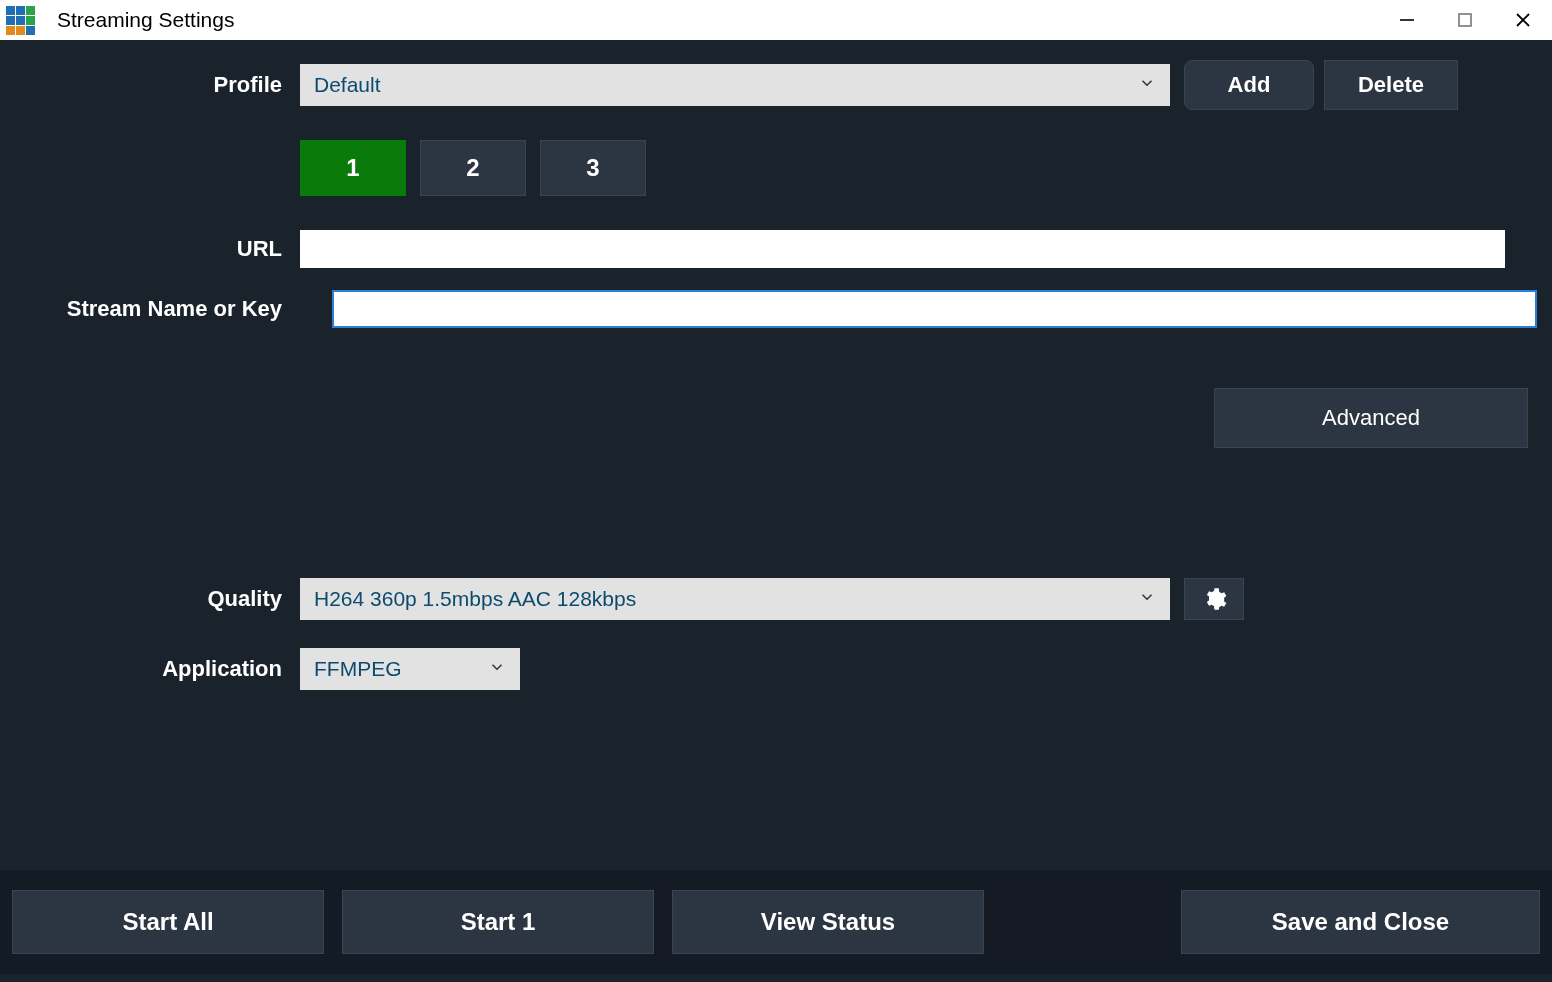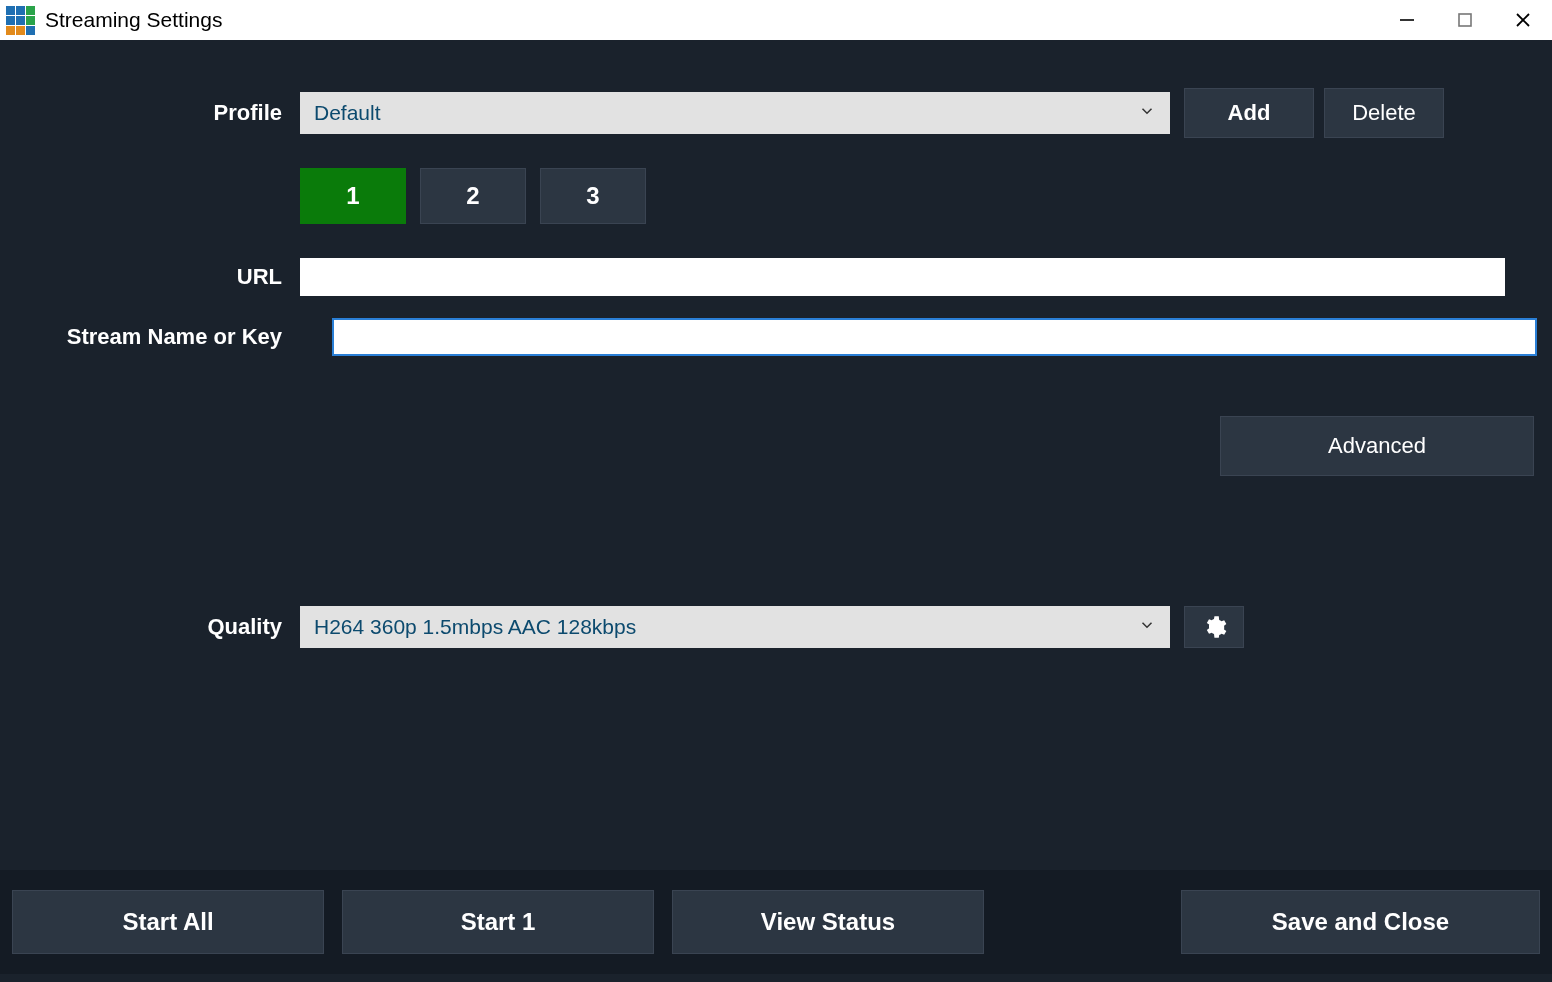--- a/index.html
+++ b/index.html
@@ -22,26 +22,25 @@
       font-size: 21px;
     }
     .titlebar-icon {
       display: inline-grid;
       grid-template-columns: repeat(3, 9px);
       grid-template-rows: repeat(3, 9px);
       gap: 1px;
       margin-right: 10px;
     }
     .titlebar-icon span { display:block; width:9px; height:9px; }
-    .titlebar-title { flex:1; }
+    .titlebar-title { flex:1;margin-left:12px; }
     .win-controls { display:flex; align-items:center; gap: 0; }
     .win-btn { width:58px; height:40px; display:flex; align-items:center; justify-content:center; color:#000; }
     .content {
-      padding: 20px 6px 0 10px;
-      margin-top: 28px;
+      padding: 20px 12px 0 10px;
     }
     .row { display:flex; align-items:center; margin-bottom: 20px; }
     .label {
       width: 290px;
       text-align: right;
       padding-right: 18px;
       font-weight: bold;
       font-size: 22px;
       color: #fff;
     }
@@ -64,22 +63,22 @@
     .btn {
       background: #2c3642;
       color: #fff;
       border: 1px solid #3a4452;
       height: 50px;
       display:flex; align-items:center; justify-content:center;
       font-size: 22px;
       font-weight: bold;
       cursor: pointer;
     }
-    .btn.add { width: 130px; margin-left: 14px; font-weight: bold; }
-    .btn.delete { width: 120px; margin-left: 10px; font-weight: normal; }
+    .btn.add { width: 130px; margin-left: 14px; font-weight: bold; border-radius: 8px; }
+    .btn.delete { width: 134px; margin-left: 10px; font-weight: bold; }
     .tabs { display:flex; gap: 14px; margin-left: 290px; margin-top: 30px; margin-bottom: 34px; }
     .tab {
       width: 106px; height: 56px;
       background: #2c3642;
       border: 1px solid #3a4452;
       color: #fff;
       display:flex; align-items:center; justify-content:center;
       font-weight: bold;
       font-size: 24px;
     }
@@ -217,20 +216,31 @@
           </svg>
       </span>
     </div>
     <div class="gear-btn">
       <svg width="26" height="26" viewBox="0 0 24 24">
         <path fill="#fff" d="M12 8a4 4 0 100 8 4 4 0 000-8zm9.4 4a7.6 7.6 0 00-.1-1.2l2.1-1.6-2-3.4-2.5 1a7.7 7.7 0 00-2.1-1.2L16.4 2h-4l-.4 2.6a7.7 7.7 0 00-2.1 1.2l-2.5-1-2 3.4 2.1 1.6A7.6 7.6 0 007.4 12c0 .4 0 .8.1 1.2l-2.1 1.6 2 3.4 2.5-1c.6.5 1.3.9 2.1 1.2L12.4 22h4l.4-2.6c.8-.3 1.5-.7 2.1-1.2l2.5 1 2-3.4-2.1-1.6c.1-.4.1-.8.1-1.2z"></path>
       </svg>
     </div>
   </div>
 
+  <div class="row app">
+    <div class="label">Application</div>
+    <div class="select">
+      <span>FFMPEG</span>
+      <span class="chev">
+        <svg class="chevron" viewBox="0 0 24 24">
+            <path d="M6 9l6 6 6-6" fill="none" stroke="#333" stroke-width="2"></path>
+          </svg>
+      </span>
+    </div>
+  </div>
 
 </div>
 
 <div class="footer">
   <div class="btn footer-btn">
       <span>Start All</span>
     </div>
   <div class="btn footer-btn">
       <span>Start 1</span>
     </div>

